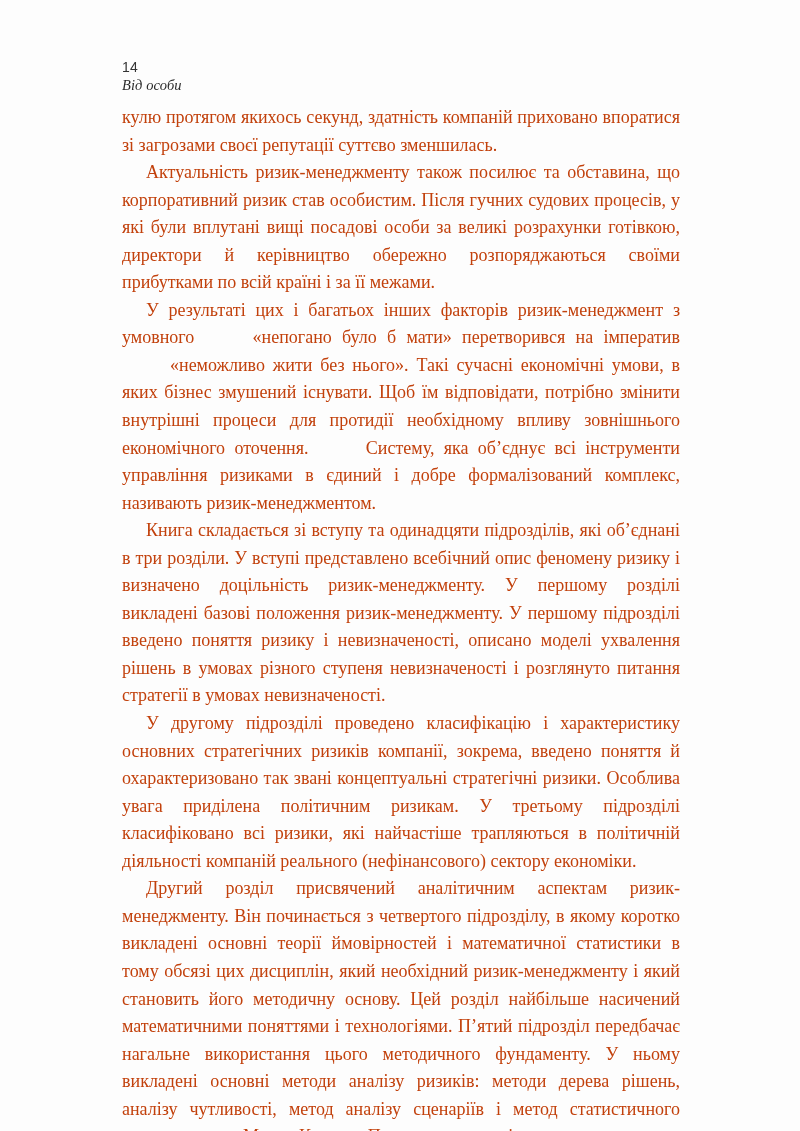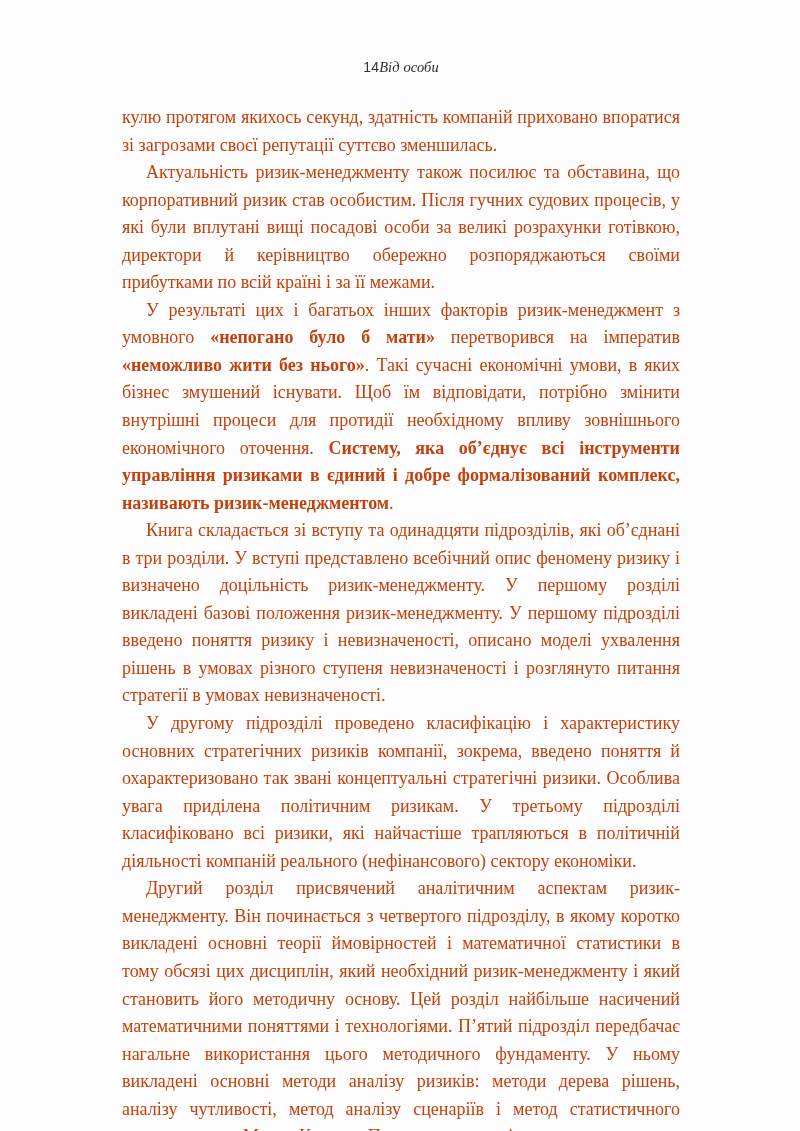--- a/index.html
+++ b/index.html
@@ -25,24 +25,25 @@
   }
 
   
   .running-head {
     position: absolute;
     left: 122px;
     top: 58px;
     width: 558px;
     display: flex;
     align-items: baseline;
-    justify-content: center;
+    justify-content: flex-end;
     font-size: 14.5px;
     line-height: 18px;
     color: #2a2a2a;
+    flex-direction: column;
   }
   .folio {
     font-family: "Liberation Sans", "DejaVu Sans", sans-serif;
     font-size: 14px;
     letter-spacing: 0.2px;
     color: #333333;
   }
   .head-title {
     font-style: italic;
     font-size: 14.5px;
@@ -70,21 +71,22 @@
     hyphens: manual;
   }
 
   
   .textblock p.cont {
     text-indent: 0;
   }
 
   .textblock b,
   .textblock strong {
-    font-weight: 700;
+    font-weight: 400;
+    margin-left: 48px;
   }
 </style>
 </head>
 <body>
 
 <div class="page">
 
   <div class="running-head">
     <span class="folio">14</span>
     <span class="head-title">Від особи</span>

